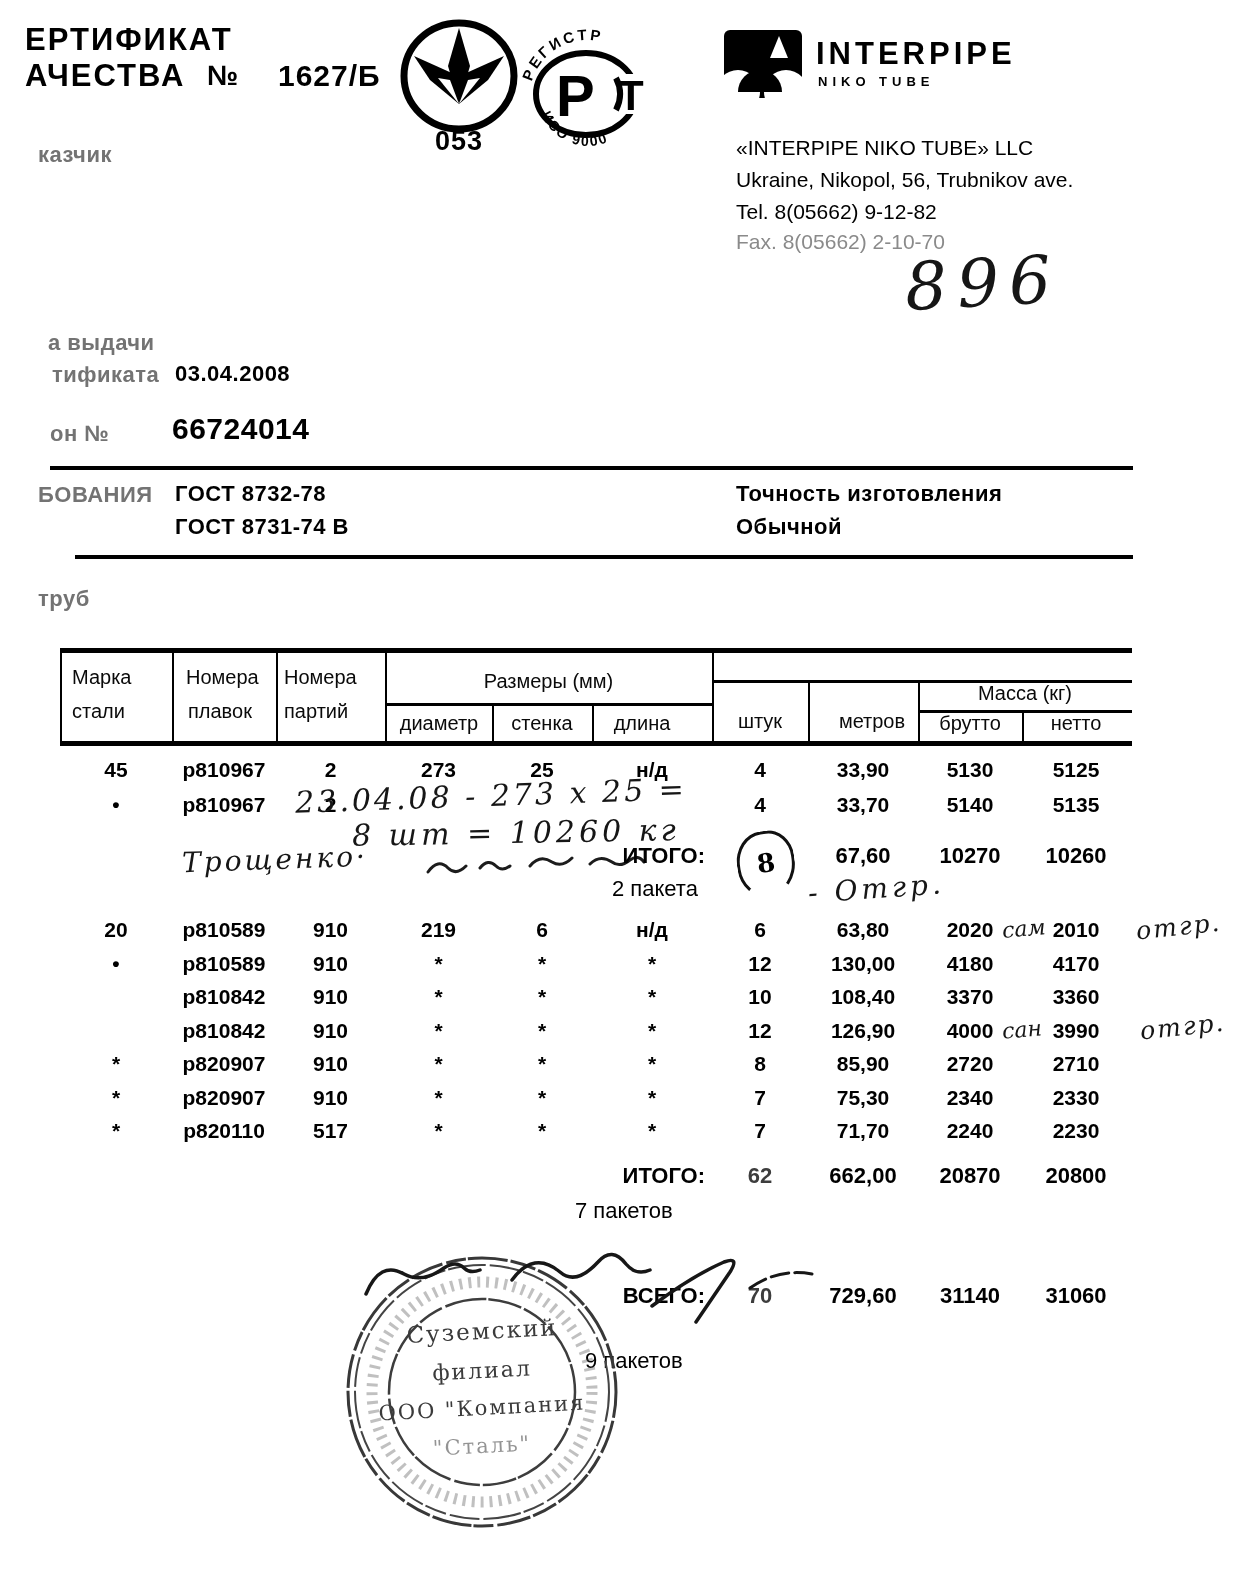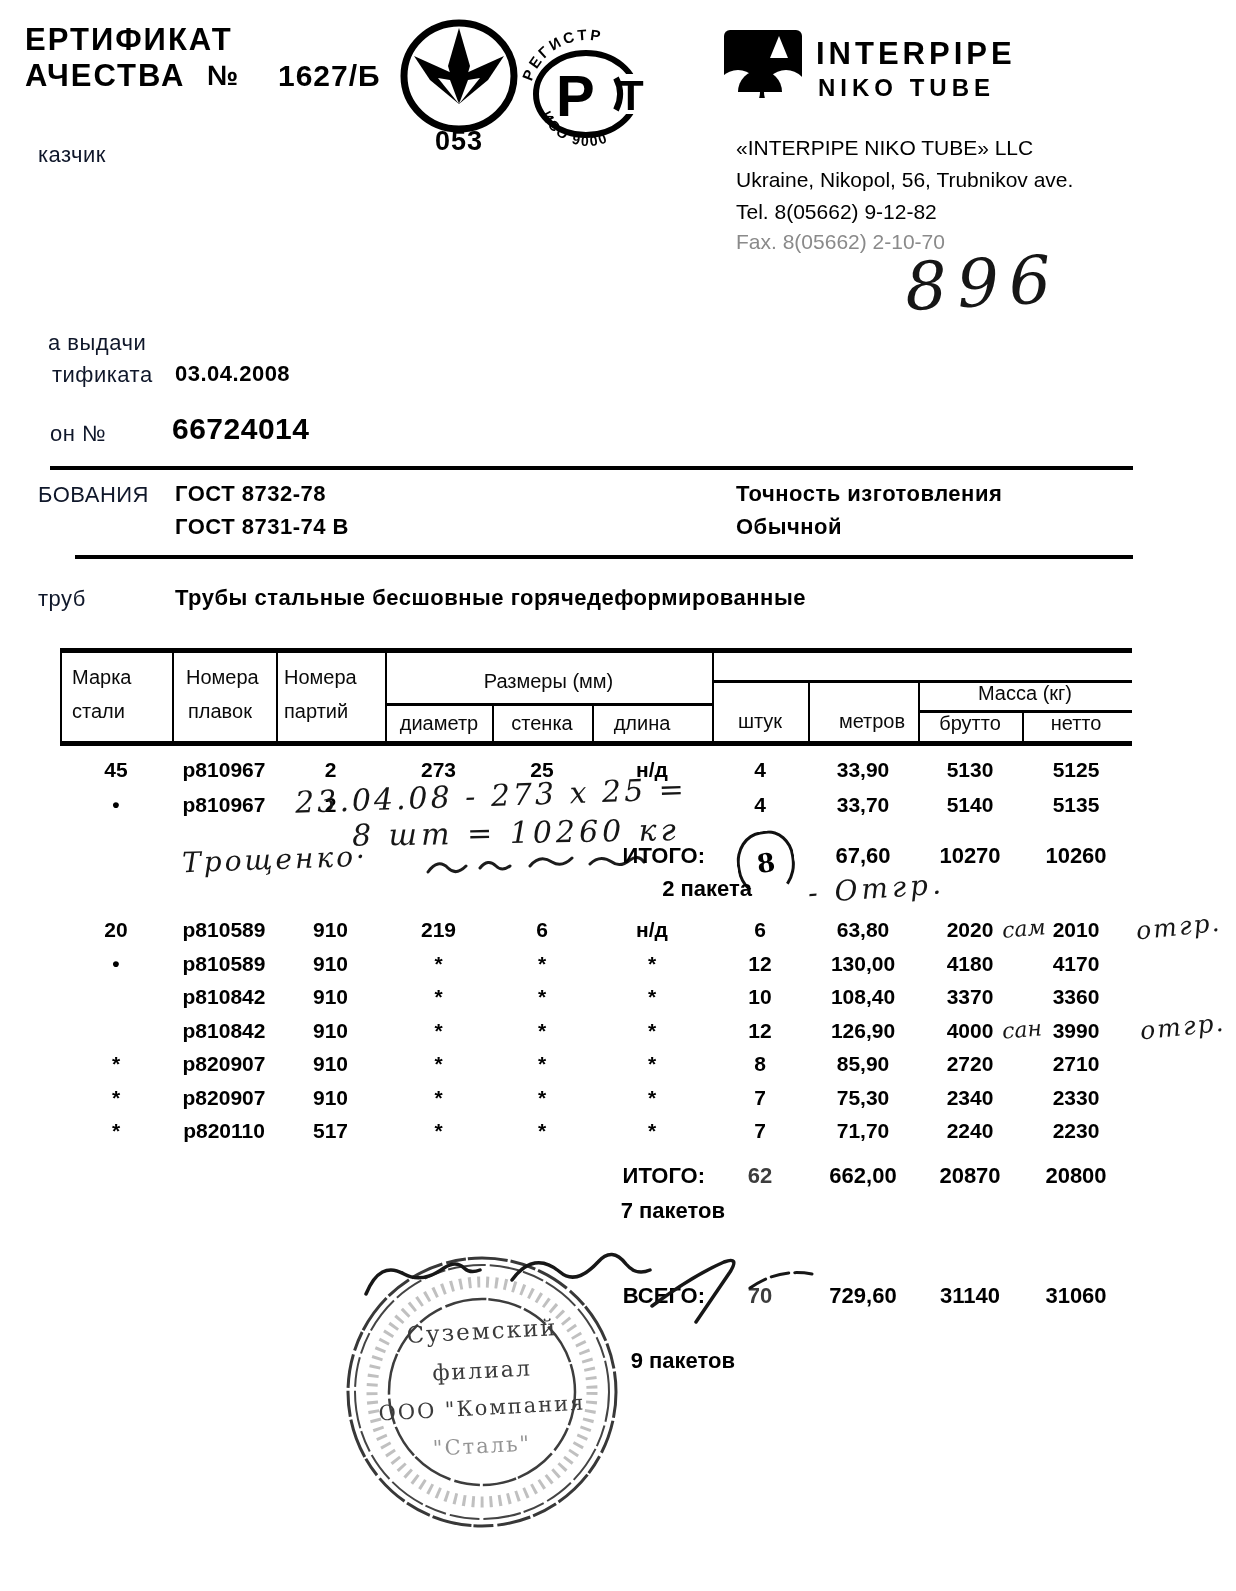--- a/index.html
+++ b/index.html
@@ -1,39 +1,39 @@
 <!DOCTYPE html>
 <html><head>
 <meta charset="utf-8">
 <style>
   html,body{margin:0;padding:0;background:#e8e8e8;}
   .page{position:relative;width:1236px;height:1591px;background:#ffffff;overflow:hidden;
         font-family:"Liberation Sans",sans-serif;color:#000;}
   .abs{position:absolute;}
   .b{font-weight:bold;}
   
-  .lbl{position:absolute;font-size:22px;color:#0f172a;letter-spacing:.5px;}
+  .lbl{position:absolute;font-size:22px;color:#737373;letter-spacing:.5px;font-weight:bold;}
   .val{position:absolute;font-size:22px;font-weight:bold;color:#000;letter-spacing:.5px;}
   
   .t1{position:absolute;left:25px;top:22px;font-size:31px;font-weight:bold;letter-spacing:2px;}
   .t2{position:absolute;left:25px;top:58px;font-size:31px;font-weight:bold;letter-spacing:2px;}
   .tno{position:absolute;left:207px;top:60px;font-size:28px;font-weight:bold;}
   .tnum{position:absolute;left:278px;top:59px;font-size:30px;font-weight:bold;letter-spacing:1px;}
   
   .hl{position:absolute;background:#000;}
   .vl{position:absolute;background:#000;width:2px;}
   
   .row{position:absolute;left:60px;width:1070px;height:30px;display:grid;
        grid-template-columns:112px 104px 109px 107px 100px 120px 96px 110px 104px 108px;
        font-size:21px;font-weight:bold;text-align:center;line-height:30px;}
   .row i{font-style:normal;}
   .hcell{position:absolute;font-size:20px;color:#0a0a0a;}
   .tlabel{position:absolute;font-size:22px;font-weight:bold;text-align:right;}
   .tval{position:absolute;font-size:22px;font-weight:bold;text-align:center;}
-  .packs{position:absolute;font-size:22px;font-weight:bold;text-align:right;}
+  .packs{position:absolute;font-size:22px;font-weight:normal;text-align:left;}
   
   .hw{position:absolute;font-family:"DejaVu Serif",serif;font-style:italic;color:#161616;white-space:nowrap;}
   .circ8{position:absolute;left:737px;top:831px;width:52px;height:60px;border:3px solid #111;
          border-radius:50% 45% 55% 50%;transform:rotate(-8deg);border-bottom-color:transparent;
          text-align:center;line-height:58px;font-size:26px;font-weight:bold;font-family:"DejaVu Serif",serif;}
   .stamp-line{position:absolute;left:352px;width:260px;text-align:center;
          font-family:"DejaVu Serif",serif;color:#3b3b3b;letter-spacing:2px;transform:rotate(-3deg);}
 </style>
 </head>
 <body>
@@ -74,21 +74,21 @@
   </svg>
 
   <svg class="abs" style="left:724px;top:30px;width:78px;height:68px" viewBox="0 0 78 68">
     <rect x="0" y="0" width="78" height="68" rx="6" fill="#000"></rect>
     <circle cx="14" cy="62" r="22" fill="#fff"></circle>
     <circle cx="62" cy="62" r="22" fill="#fff"></circle>
     <path d="M 14,62 a 22,22 0 0 1 22,-22 a 22,22 0 0 1 22,22 z" fill="#000"></path>
     <polygon points="55,6 64,28 46,28" fill="#fff"></polygon>
   </svg>
   <div class="abs b" style="left:816px;top:36px;font-size:31px;letter-spacing:4px">INTERPIPE</div>
-  <div class="abs b" style="left:818px;top:74px;font-size:24px;letter-spacing:5px">NIKO TUBE</div>
+  <div class="abs b" style="left:818px;top:74px;font-size:13px;letter-spacing:5px">NIKO TUBE</div>
 
   <div class="abs" style="left:736px;top:136px;font-size:21px">«INTERPIPE NIKO TUBE» LLC</div>
   <div class="abs" style="left:736px;top:168px;font-size:21px">Ukraine, Nikopol, 56, Trubnikov ave.</div>
   <div class="abs" style="left:736px;top:200px;font-size:21px">Tel. 8(05662) 9-12-82</div>
   <div class="abs" style="left:736px;top:230px;font-size:21px;color:#8a8a8a">Fax. 8(05662) 2-10-70</div>
 
   <div class="hw" style="left:905px;top:245px;font-size:66px;letter-spacing:10px;transform:rotate(-3deg)">896</div>
 
   <div class="lbl" style="left:38px;top:142px">казчик</div>
   <div class="lbl" style="left:48px;top:330px">а выдачи</div>
@@ -101,21 +101,20 @@
 
   <div class="lbl" style="left:38px;top:482px">БОВАНИЯ</div>
   <div class="val" style="left:175px;top:481px">ГОСТ 8732-78</div>
   <div class="val" style="left:175px;top:514px">ГОСТ 8731-74  В</div>
   <div class="val" style="left:736px;top:481px">Точность изготовления</div>
   <div class="val" style="left:736px;top:514px">Обычной</div>
 
   <div class="hl" style="left:75px;top:555px;width:1058px;height:4px"></div>
 
   <div class="lbl" style="left:38px;top:586px">труб</div>
-  <div class="val" style="left:175px;top:585px">Трубы стальные бесшовные горячедеформированные</div>
 
   <div class="hl" style="left:60px;top:648px;width:1072px;height:5px"></div>
   <div class="hl" style="left:60px;top:741px;width:1072px;height:5px"></div>
   <div class="vl" style="left:60px;top:648px;height:96px"></div>
   <div class="vl" style="left:172px;top:648px;height:96px"></div>
   <div class="vl" style="left:276px;top:648px;height:96px"></div>
   <div class="vl" style="left:385px;top:648px;height:96px"></div>
   <div class="vl" style="left:712px;top:648px;height:96px"></div>
   <div class="hl" style="left:385px;top:703px;width:327px;height:3px"></div>
   <div class="vl" style="left:492px;top:703px;height:41px"></div>

